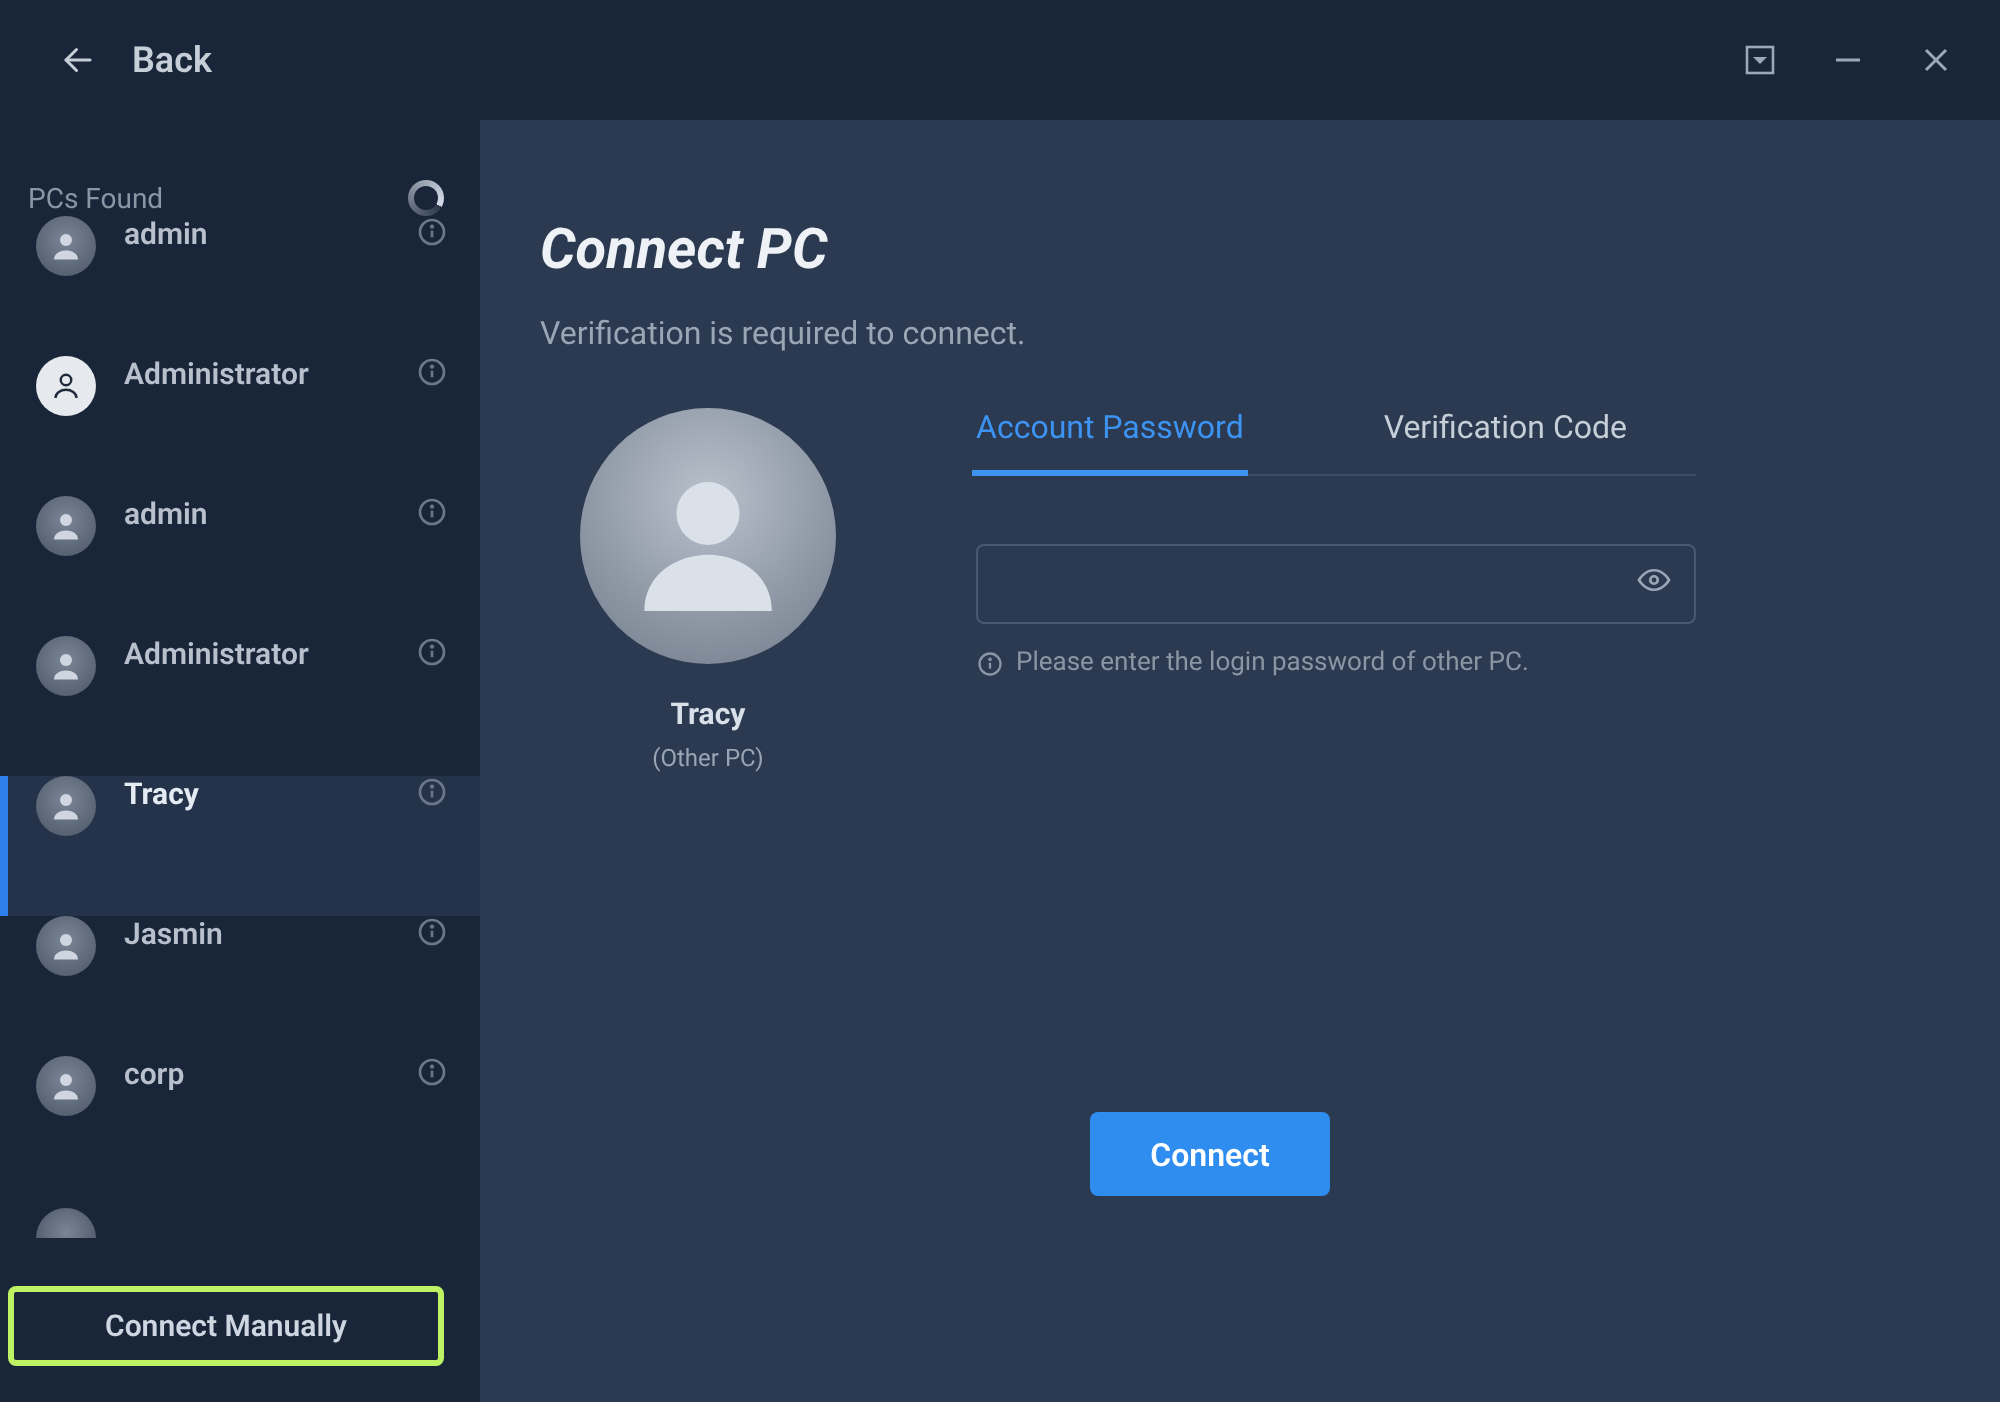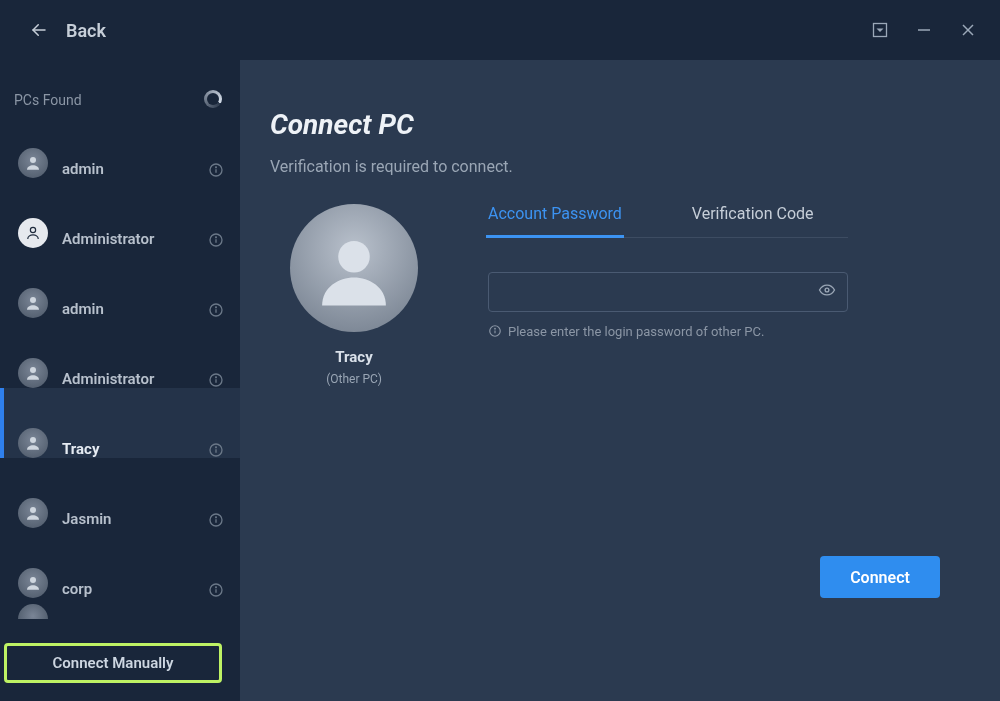--- a/index.html
+++ b/index.html
@@ -75,21 +75,21 @@
   border-radius: 50%;
   background: #19263a;
 }
 
 .pc-list {
   flex: 1;
   overflow: hidden;
 }
 .pc-item {
   display: flex;
-  align-items: flex-end;
+  align-items: flex-start;
   height: 70px;
   padding: 0 16px 0 18px;
   gap: 14px;
   cursor: pointer;
   color: #9ba8b8;
   position: relative;
 }
 .pc-item.selected {
   background: #243349;
 }
@@ -254,21 +254,21 @@
 .eye-icon {
   position: absolute;
   right: 12px;
   top: 50%;
   transform: translateY(-50%);
   color: #9aa6b5;
   cursor: pointer;
 }
 .hint {
   display: flex;
-  align-items: flex-start;
+  align-items: center;
   gap: 6px;
   color: #8b96a5;
   font-size: 13px;
 }
 .hint svg { flex: 0 0 auto; }
 
 .connect-btn {
   align-self: center;
   margin-top: auto;
   margin-bottom: 0;
@@ -277,21 +277,21 @@
   background: #2f8def;
   color: #ffffff;
   font-size: 16px;
   font-weight: 600;
   border: none;
   border-radius: 4px;
   cursor: pointer;
 }
 .connect-row {
   display: flex;
-  justify-content: flex-end;
+  justify-content: center;
   margin-top: 170px;
 }
 </style>
 </head>
 <body>
 
 <div class="titlebar">
   <div class="back-btn">
     <span class="back-arrow">
       <svg width="18" height="18" viewBox="0 0 24 24" fill="none" stroke="#c6ced8" stroke-width="2" stroke-linecap="round" stroke-linejoin="round">

